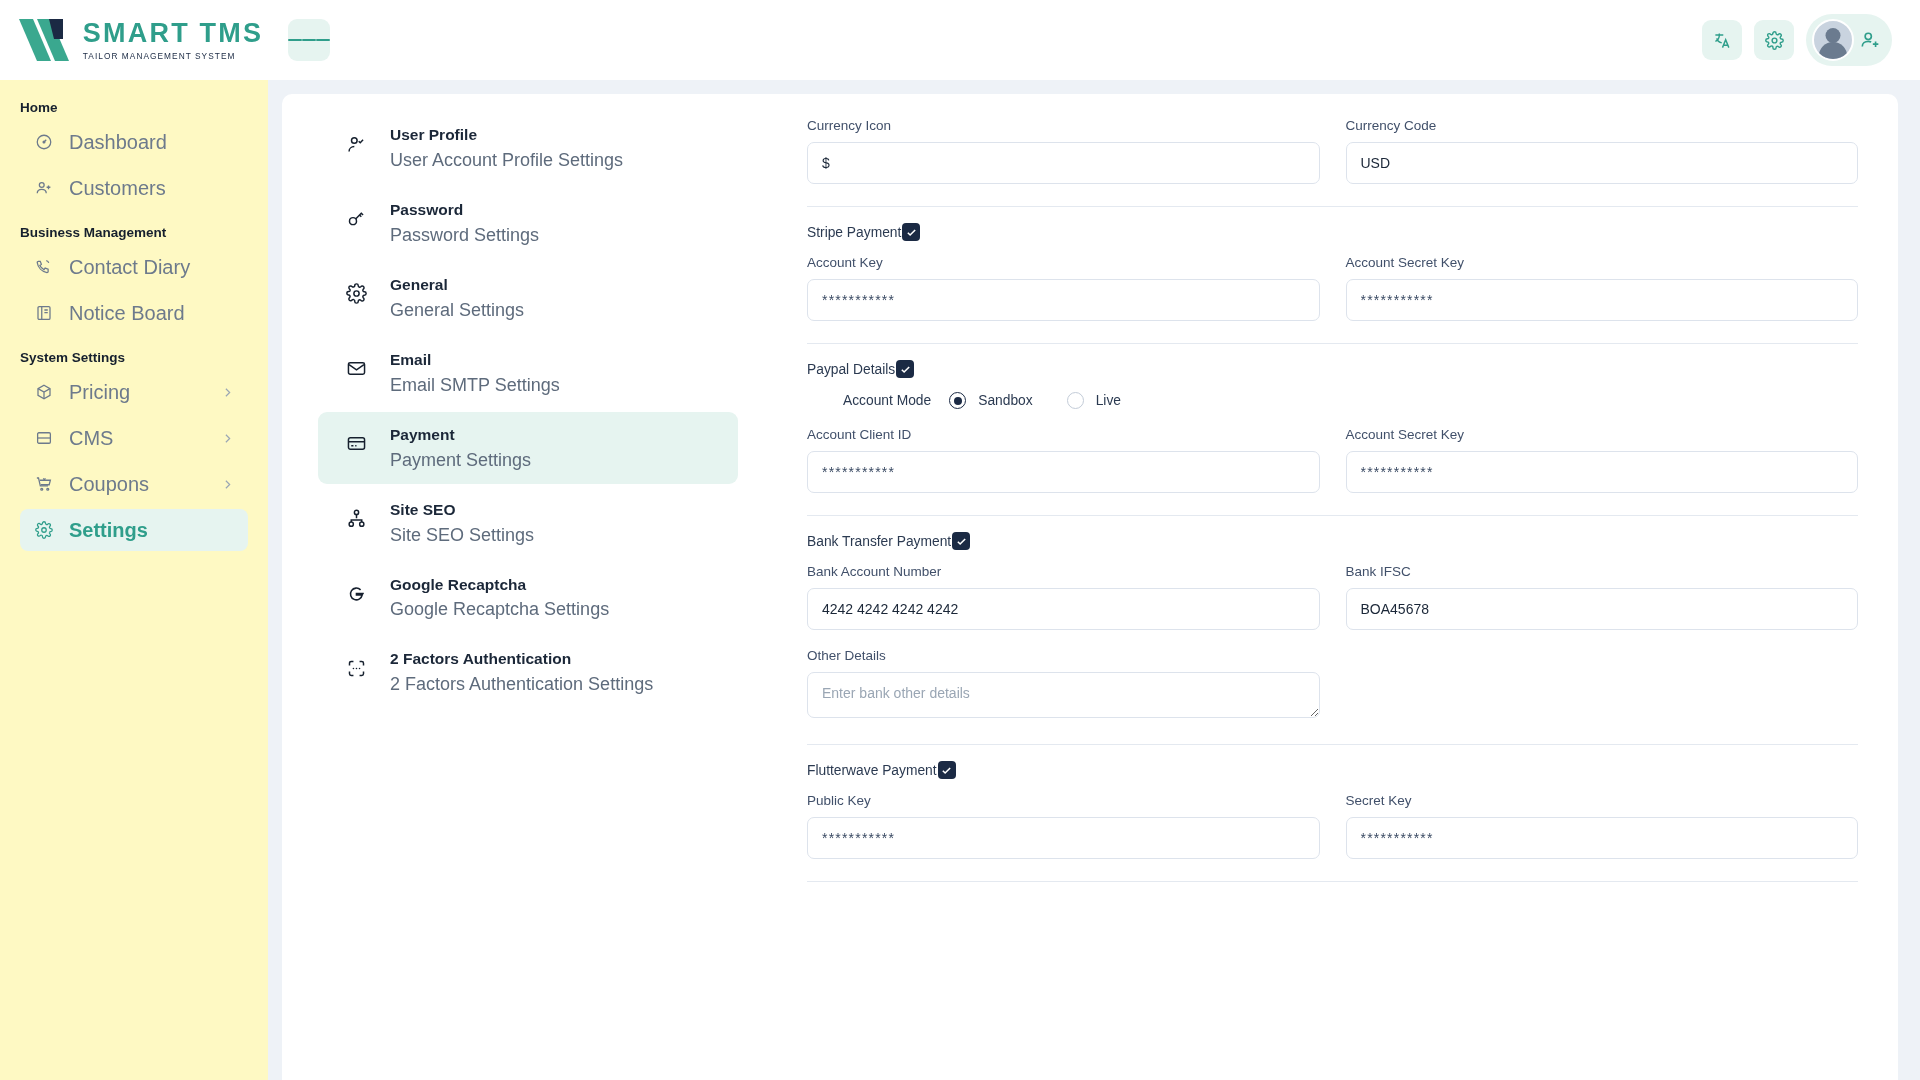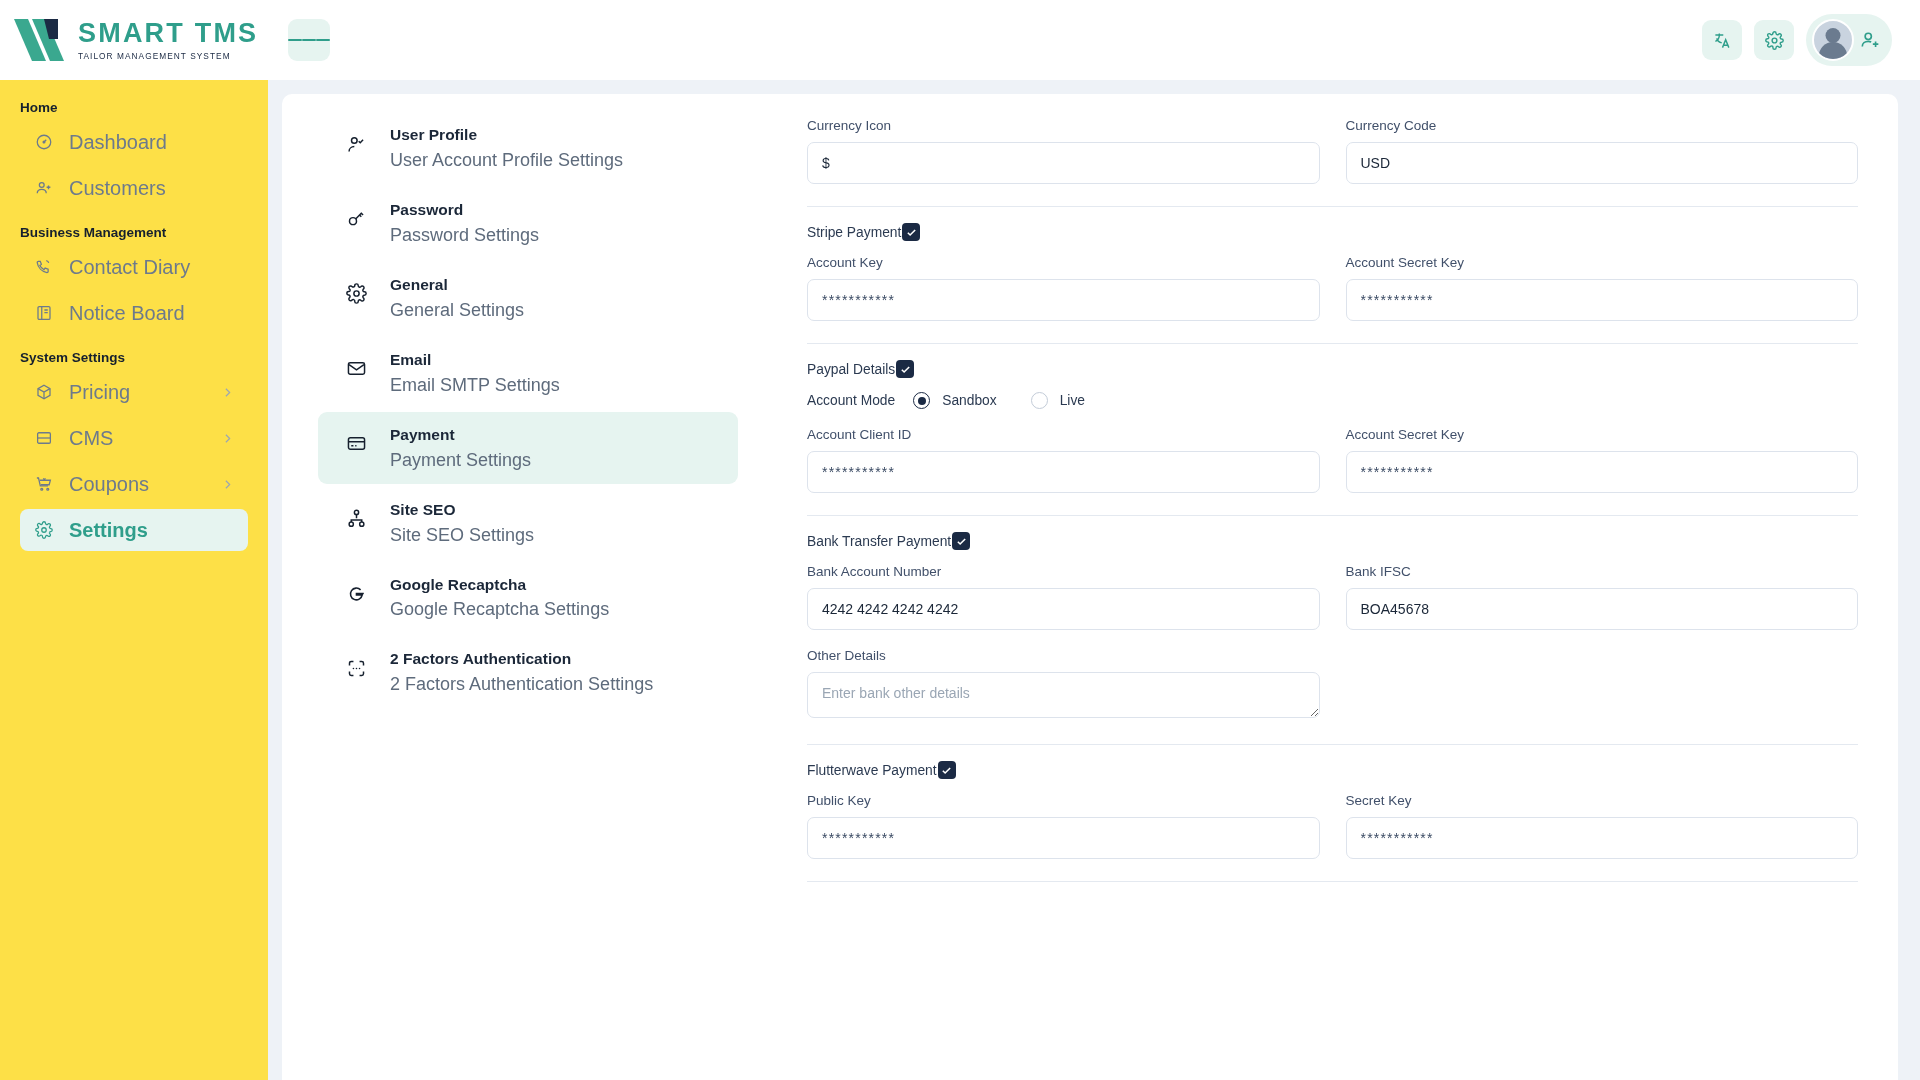--- a/index.html
+++ b/index.html
@@ -13,21 +13,21 @@
   
   .topbar {
     position: absolute; top: 0; left: 0;
     width: 1920px; height: 80px;
     background: #ffffff;
     display: flex; align-items: center;
     z-index: 20;
   }
   .brand {
     width: 268px; height: 80px;
-    display: flex; align-items: center; padding-left: 12px; gap: 10px;
+    display: flex; align-items: center; padding-left: 12px; gap: 10px; justify-content: center;
   }
   .logo-mark { width: 56px; height: 50px; flex: none; }
   .brand-text { display: flex; flex-direction: column; justify-content: center; }
   .brand-title {
     font-size: 27px; font-weight: bold; letter-spacing: 2.2px;
     color: #2f9e8b; line-height: 1;
   }
   .brand-sub {
     font-size: 8.3px; letter-spacing: 1.05px; color: #1b2a44;
     margin-top: 4px; font-weight: normal;
@@ -68,21 +68,21 @@
   .avatar .body {
     position: absolute; width: 28px; height: 17px; border-radius: 14px 14px 0 0;
     background: #6b7b8f; left: 50%; transform: translateX(-50%); bottom: 0;
   }
   .avatar-add { color: #2f9e8b; display: flex; align-items: center; }
 
   
   .sidebar {
     position: absolute; top: 80px; left: 0;
     width: 268px; height: 1000px;
-    background: #fde047; padding: 14px 20px 0 20px;
+    background: #fef9c3; padding: 14px 20px 0 20px;
     overflow: hidden;
   }
   .nav-group-title {
     font-size: 13.5px; font-weight: bold; color: #16202e;
     padding: 10px 0 6px 0; margin-top: 6px;
   }
   .nav-group-title.first { margin-top: 0; padding-top: 6px; }
   .nav-item {
     display: flex; align-items: center; gap: 16px;
     height: 42px; padding: 0 14px; border-radius: 8px;
@@ -154,21 +154,21 @@
   .check-row {
     display: flex; align-items: center; gap: 1px; margin-bottom: 14px;
   }
   .check-label { font-size: 13.8px; color: #2b3a51; }
   .chk {
     width: 18px; height: 18px; border-radius: 4px; background: #1b2a44;
     display: flex; align-items: center; justify-content: center; cursor: pointer;
   }
   .chk svg { display: block; }
   .radio-row { display: flex; align-items: center; gap: 12px; margin-bottom: 18px; }
-  .radio-label-main { font-size: 13.8px; color: #2b3a51; margin-right: 6px; }
+  .radio-label-main { font-size: 13.8px; color: #2b3a51; margin-right: 6px; margin-left: 36px; }
   .radio {
     width: 17px; height: 17px; border-radius: 50%; border: 1.6px solid #c3ccd8;
     display: flex; align-items: center; justify-content: center;
     background: #fff; cursor: pointer; flex: none;
   }
   .radio.sel { border: 1.6px solid #1b2a44; }
   .radio.sel::after {
     content: ""; width: 8px; height: 8px; border-radius: 50%; background: #1b2a44;
   }
   .radio-text { font-size: 13.8px; color: #2b3a51; margin-right: 22px; }

